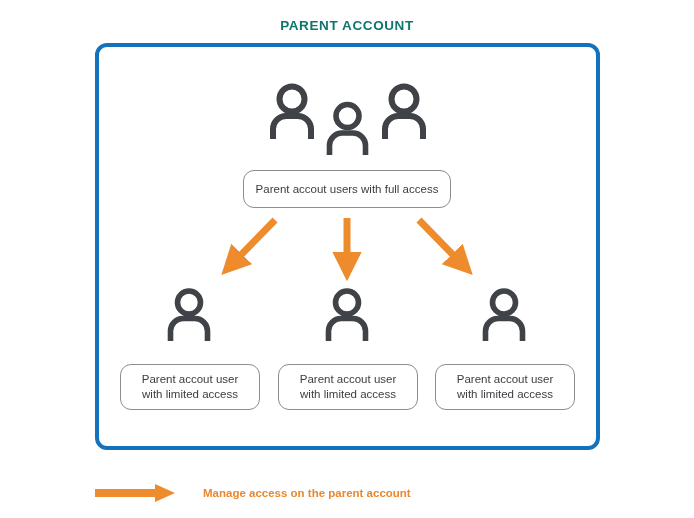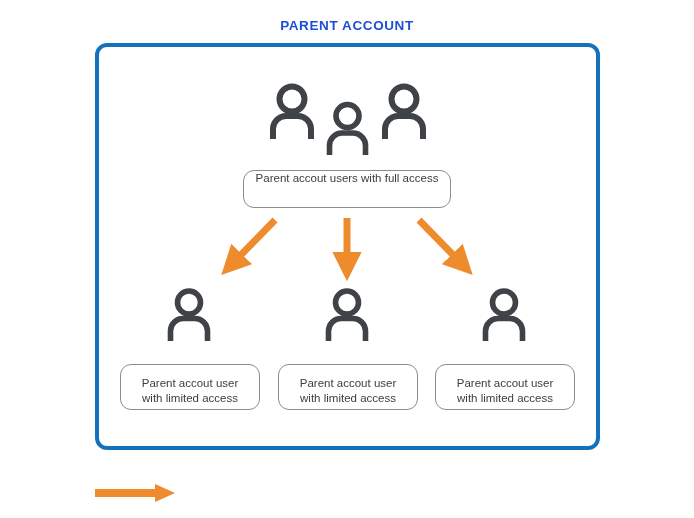--- a/index.html
+++ b/index.html
@@ -19,21 +19,21 @@
   
   .diagram-title {
     position: absolute;
     left: 0;
     top: 18px;
     width: 694px;
     text-align: center;
     font-size: 13.5px;
     font-weight: bold;
     letter-spacing: 0.6px;
-    color: #1d4ed8;
+    color: #0f766e;
     white-space: nowrap;
   }
 
   
   .parent-frame {
     position: absolute;
     left: 95px;
     top: 43px;
     width: 505px;
     height: 407px;
@@ -64,21 +64,21 @@
   .person-bot-3 { position: absolute; left: 481px; top: 287px; }
 
   
   .label-box {
     position: absolute;
     box-sizing: border-box;
     border: 1.4px solid #8a8d91;
     border-radius: 11px;
     background: #ffffff;
     display: flex;
-    align-items: flex-start;
+    align-items: center;
     justify-content: center;
     text-align: center;
     color: #3a3d42;
     font-size: 11.5px;
     line-height: 15px;
   }
 
   .label-full-access {
     left: 243px;
     top: 170px;
@@ -222,13 +222,14 @@
     <span class="label-line">Parent accout user</span>
     <span class="label-line">with limited access</span>
   </span>
 </div>
 
 <div class="legend">
   <svg class="legend-arrow" width="82" height="22" viewBox="0 0 82 22">
     <line x1="0" y1="11" x2="62" y2="11" stroke="#ee8b2d" stroke-width="8"></line>
     <path d="M60,2 L80,11 L60,20 z" fill="#ee8b2d"></path>
   </svg>
+  <span class="legend-text">Manage access on the parent account</span>
 </div>
 
 </body></html>

